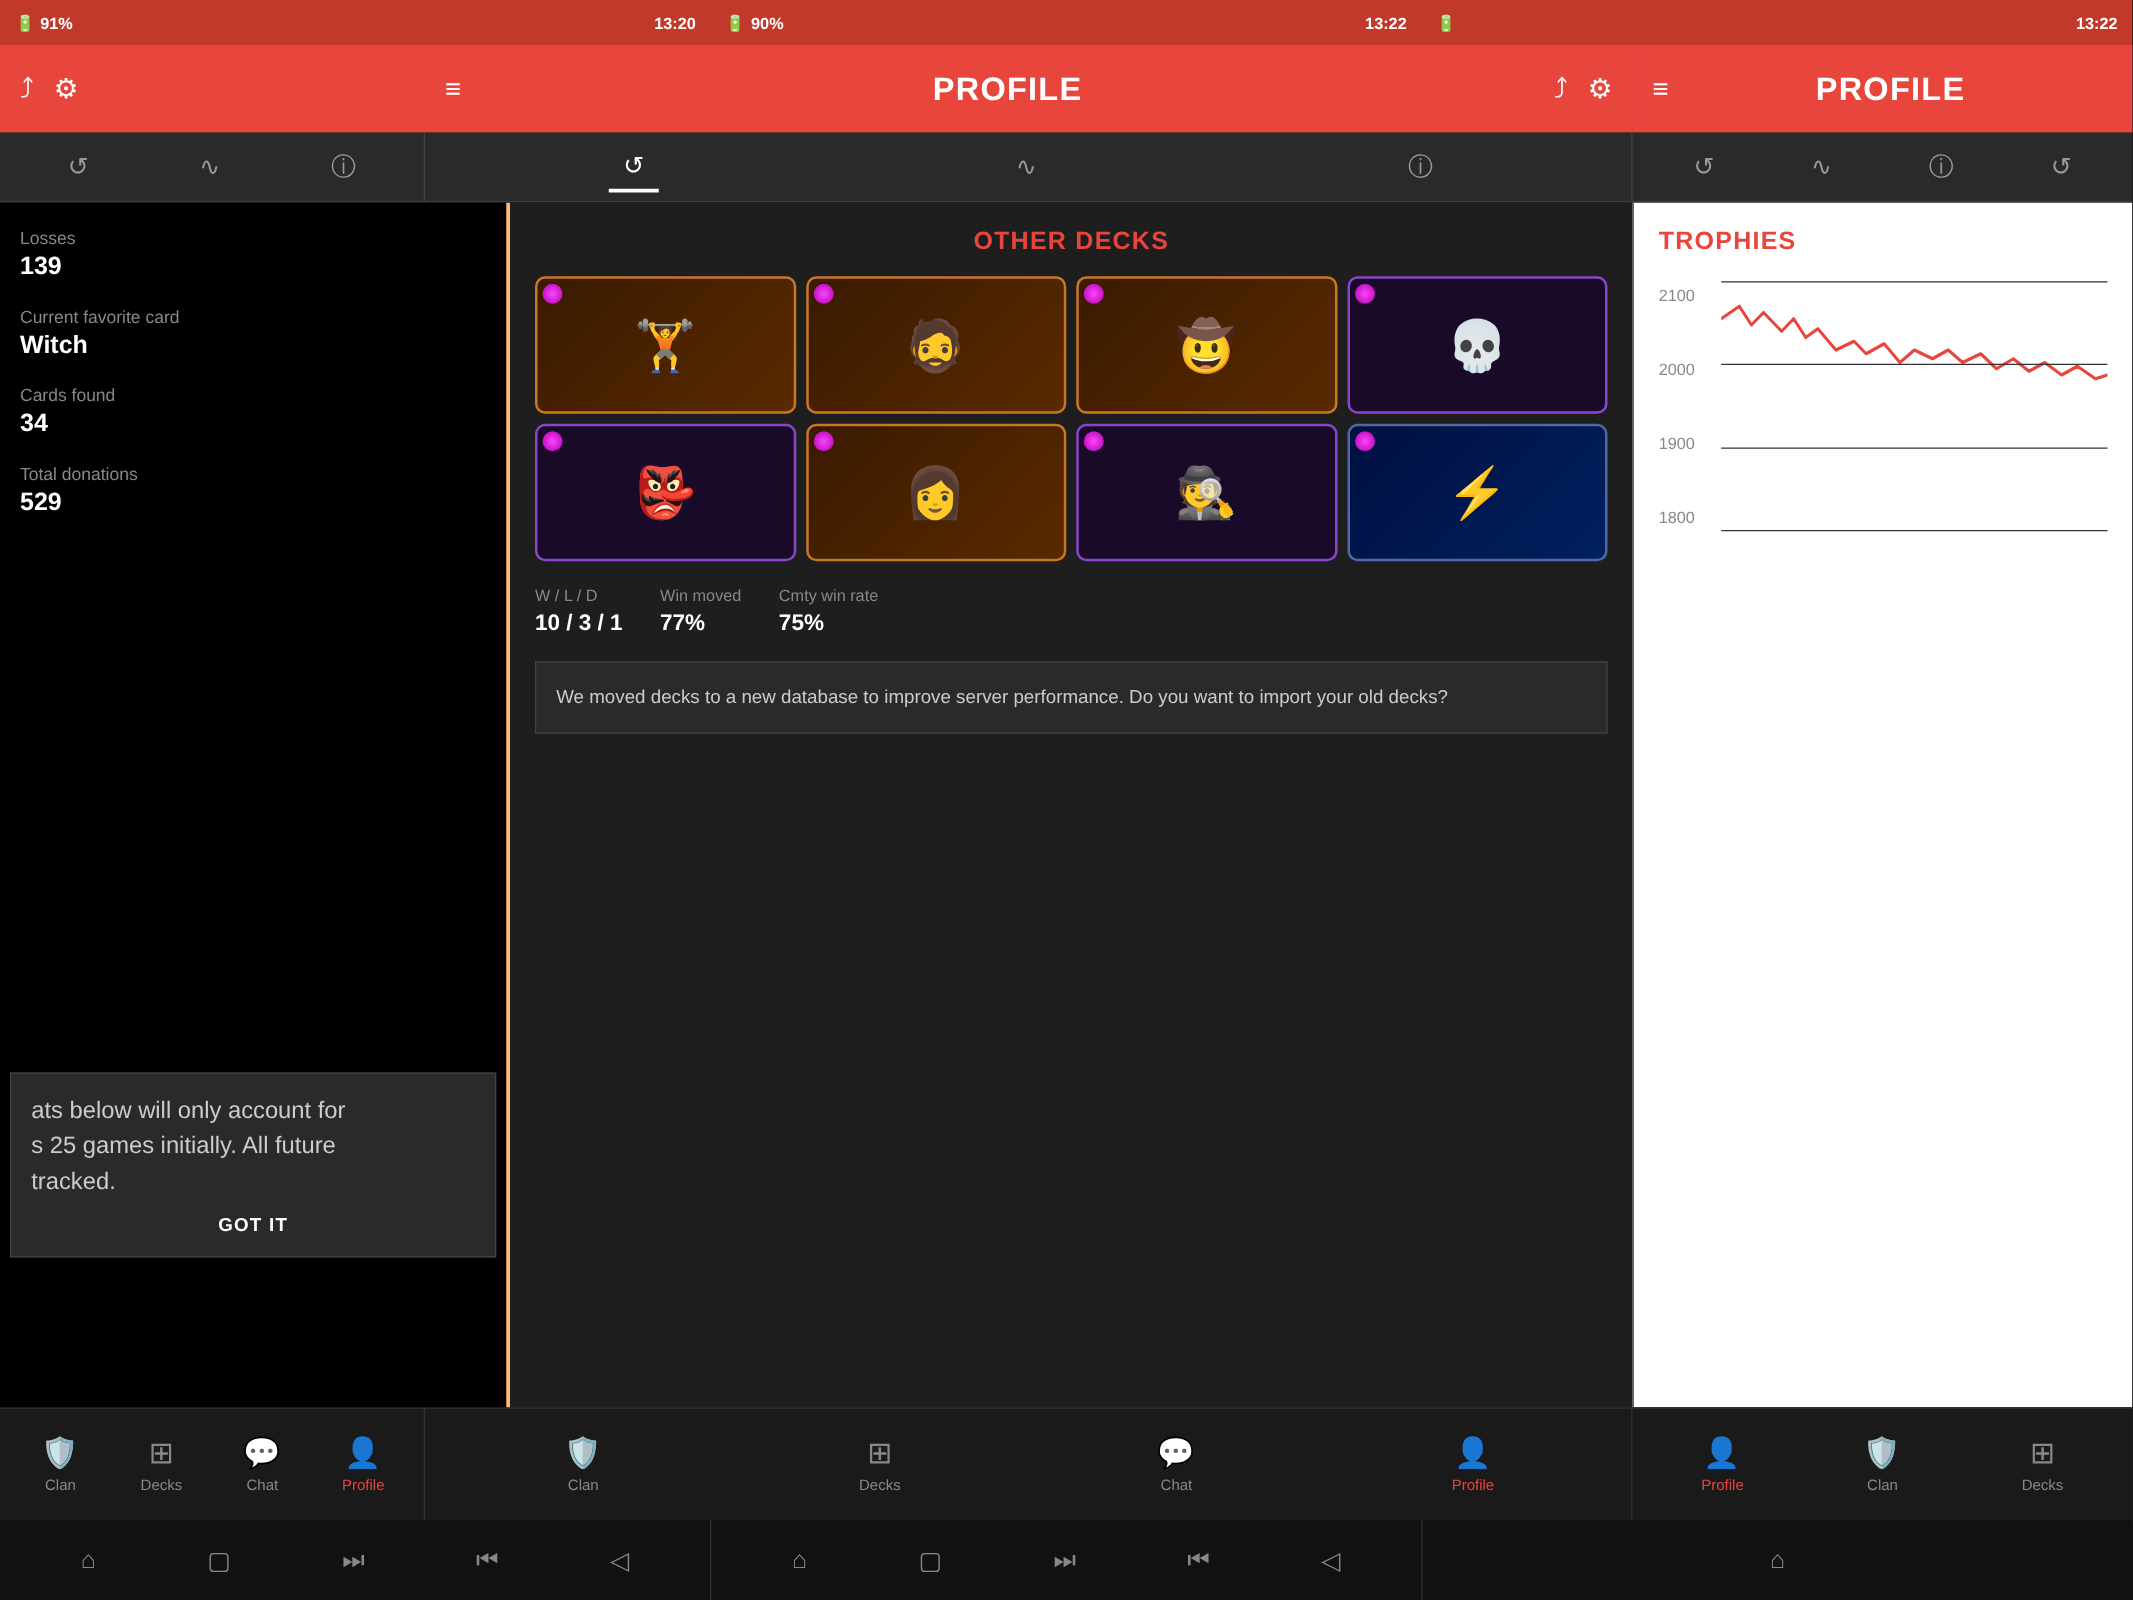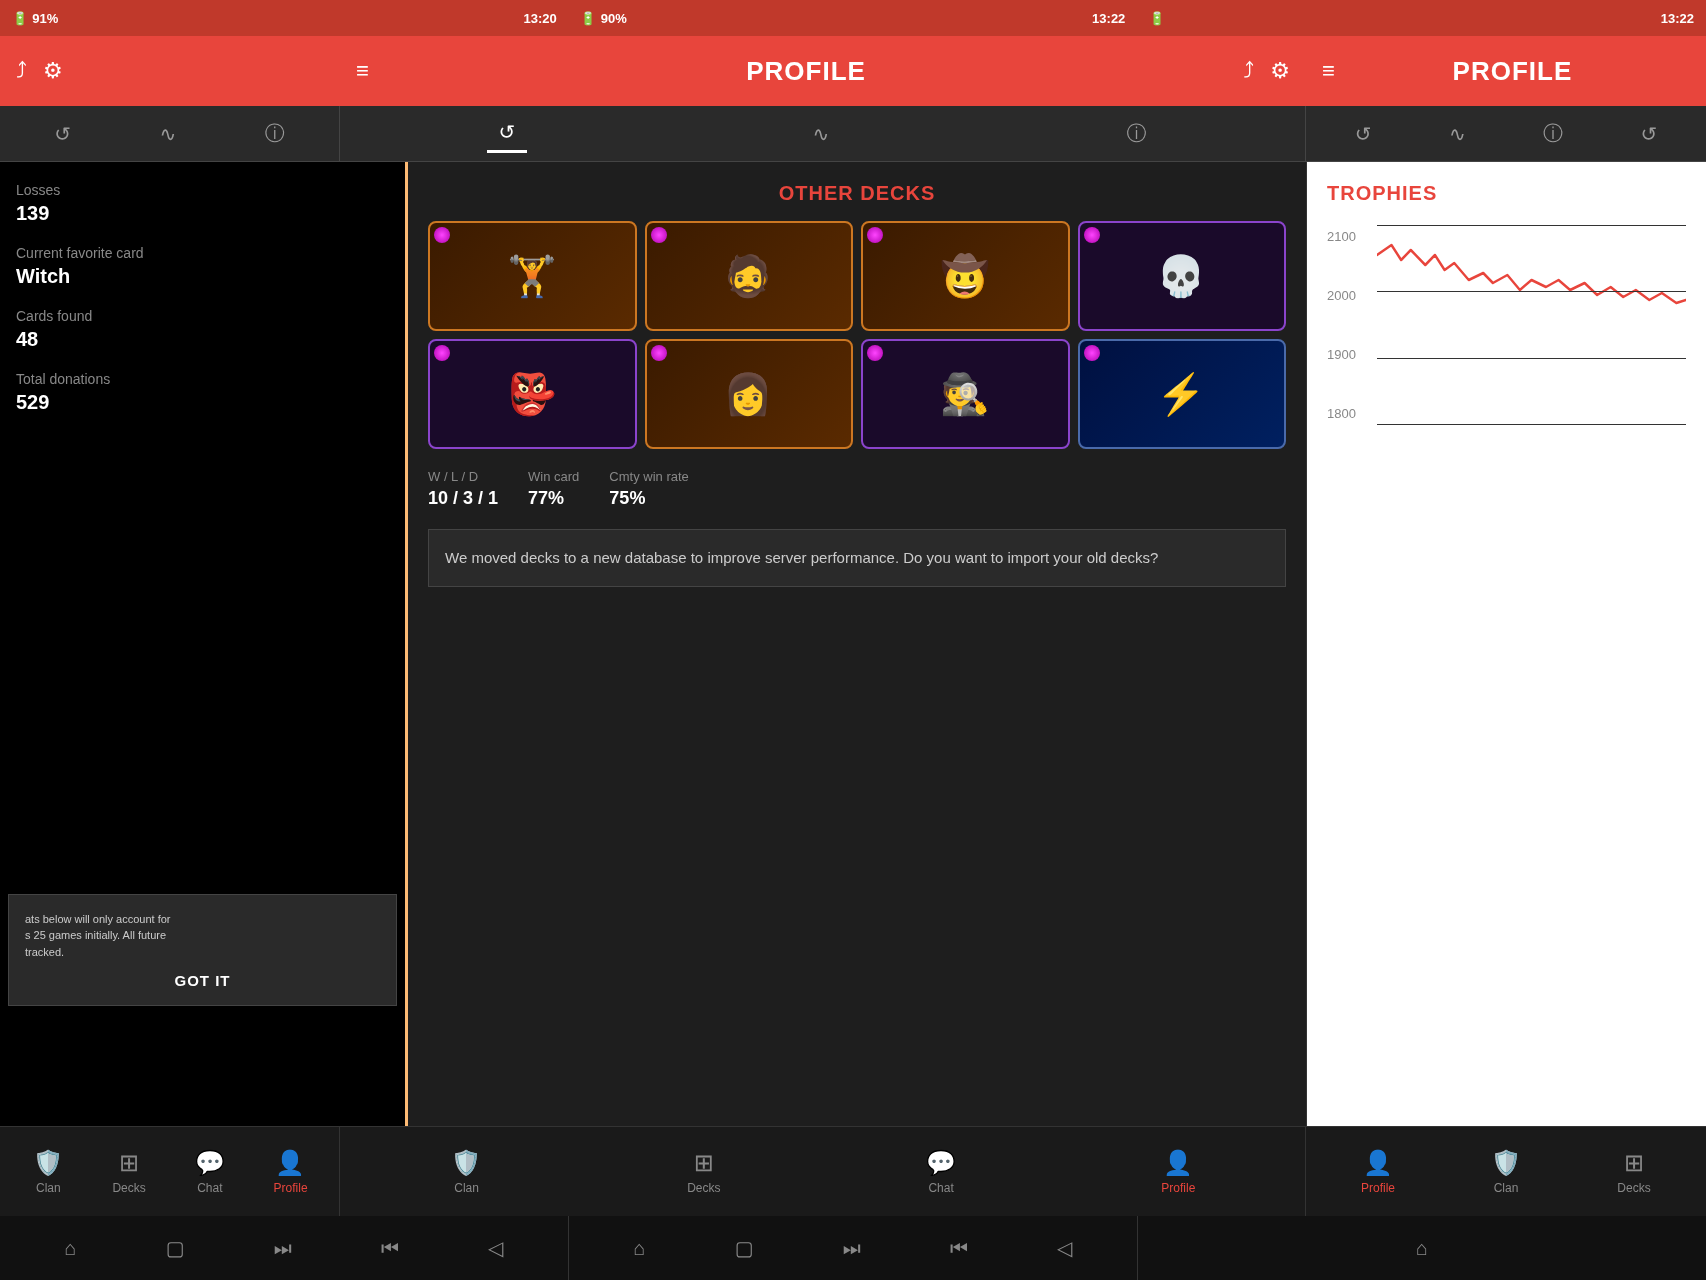--- a/index.html
+++ b/index.html
@@ -129,21 +129,21 @@
       bottom: 120px;
       left: 0;
       right: 0;
       background: #2a2a2a;
       border: 1px solid #444;
       padding: 16px;
       margin: 0 8px;
     }
     .notification-text {
       color: #ccc;
-      font-size: 11px;
+      font-size: 19px;
       line-height: 1.5;
       margin-bottom: 12px;
     }
     .got-it-btn {
       color: white;
       font-weight: 700;
       font-size: 15px;
       text-align: center;
       cursor: pointer;
       letter-spacing: 1px;
@@ -419,21 +419,21 @@
     <div class="stat-item">
       <div class="stat-label">Losses</div>
       <div class="stat-value">139</div>
     </div>
     <div class="stat-item">
       <div class="stat-label">Current favorite card</div>
       <div class="stat-value">Witch</div>
     </div>
     <div class="stat-item">
       <div class="stat-label">Cards found</div>
-      <div class="stat-value">48</div>
+      <div class="stat-value">34</div>
     </div>
     <div class="stat-item">
       <div class="stat-label">Total donations</div>
       <div class="stat-value">529</div>
     </div>
 
     <div class="notification-popup">
       <div class="notification-text">ats below will only account for<br>s 25 games initially. All future<br>tracked.</div>
       <div class="got-it-btn">GOT IT</div>
     </div>
@@ -484,21 +484,21 @@
         <div class="char-placeholder">⚡</div>
       </div>
     </div>
 
     <div class="stats-row">
       <div class="stat-col">
         <div class="stat-col-label">W / L / D</div>
         <div class="stat-col-value">10 / 3 / 1</div>
       </div>
       <div class="stat-col">
-        <div class="stat-col-label">Win card</div>
+        <div class="stat-col-label">Win moved</div>
         <div class="stat-col-value">77%</div>
       </div>
       <div class="stat-col">
         <div class="stat-col-label">Cmty win rate</div>
         <div class="stat-col-value">75%</div>
       </div>
     </div>
 
     <div class="import-message">
       <span>We moved decks to a new database to improve server performance. Do you want to import your old decks?</span>

